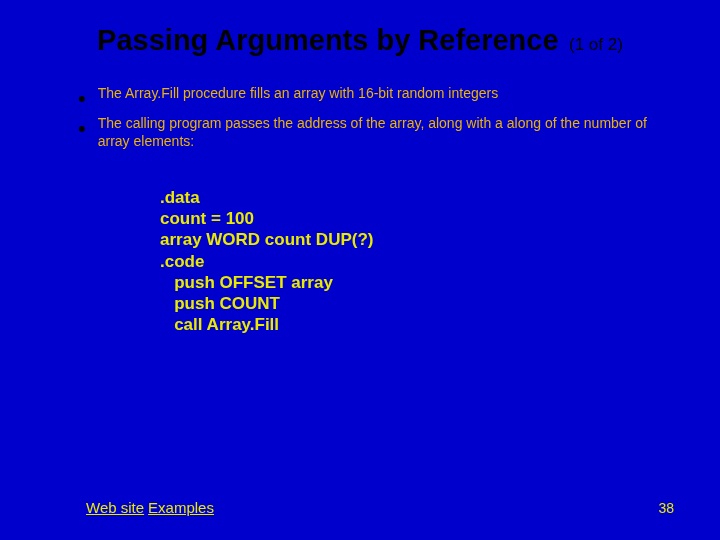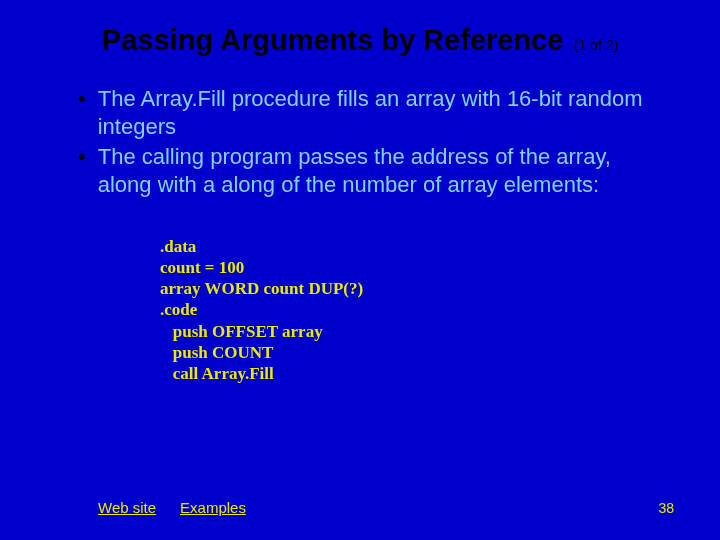--- a/index.html
+++ b/index.html
@@ -22,69 +22,69 @@
     margin-bottom: 28px;
     padding: 0 40px;
   }
   .title {
     font-size: 29px;
     font-weight: 700;
     color: #000;
     display: inline;
   }
   .title-suffix {
-    font-size: 14px;
+    font-size: 17px;
     color: #000;
     display: inline;
     margin-left: 6px;
   }
   .bullets {
     padding: 0 60px 0 78px;
   }
   .bullet {
     display: flex;
     margin-bottom: 2px;
     line-height: 1.28;
   }
   .bullet-dot {
     color: #000;
     font-size: 22px;
     margin-right: 12px;
     flex-shrink: 0;
   }
   .bullet-text {
-    color: #7dd3fc;
-    font-size: 22px;
+    color: #eab308;
+    font-size: 14px;
   }
   .code-block {
     margin: 36px 0 0 160px;
-    font-family: Liberation Serif, serif;
+    font-family: Liberation Sans, sans-serif;
     font-size: 17px;
     font-weight: bold;
     color: #eaea00;
     line-height: 1.25;
     white-space: pre;
   }
   .footer {
     position: absolute;
     bottom: 24px;
     left: 0;
     width: 100%;
     padding: 0 40px 0 78px;
     display: flex;
     align-items: baseline;
   }
   .citation {
     font-size: 10px;
     color: #000;
   }
   .links {
-    margin-left: 20px;
+    margin-left: 8px;
     display: flex;
-    gap: 24px;
+    gap: 4px;
   }
   .link {
     font-size: 15px;
     color: #eaea00;
     text-decoration: underline;
     cursor: pointer;
   }
   .pagenum {
     position: absolute;
     right: 46px;

